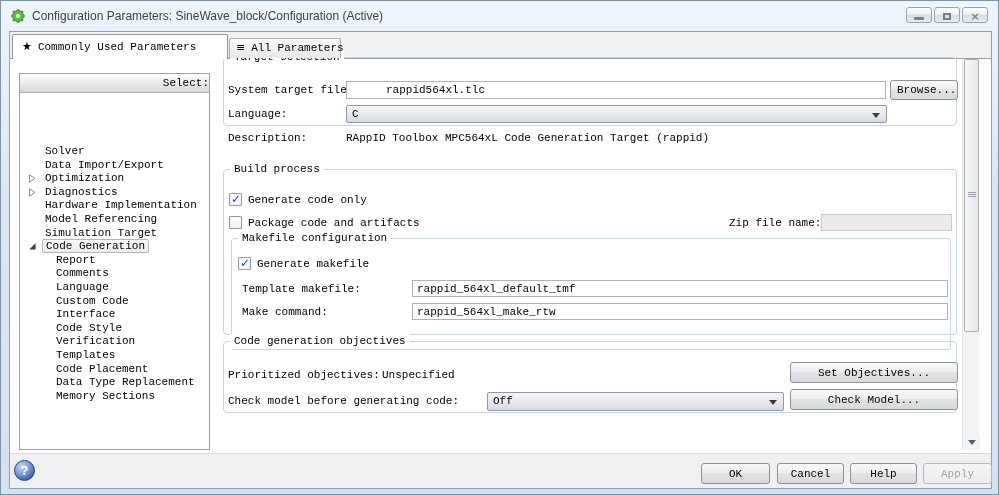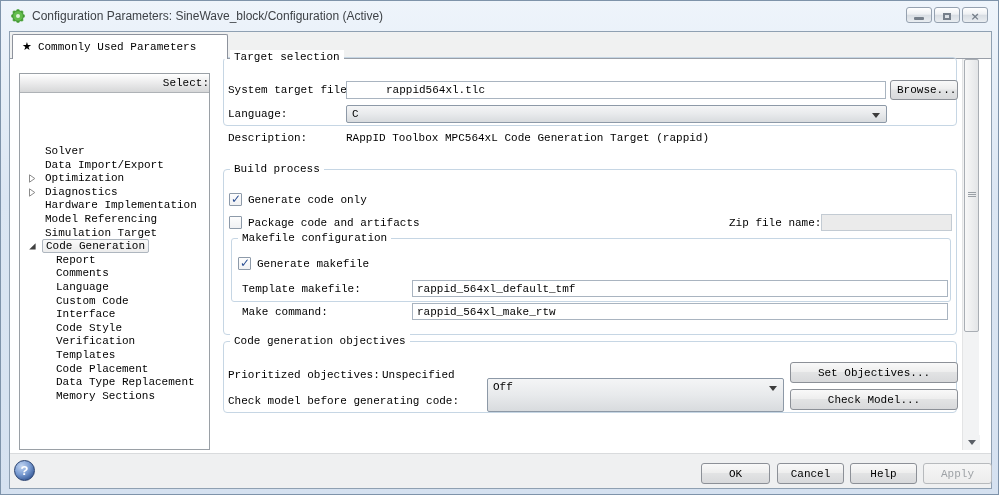--- a/index.html
+++ b/index.html
@@ -87,20 +87,23 @@
     <button class="winbtn wb-min"><span class="g-min"></span></button>
     <button class="winbtn wb-max"><span class="g-res"></span></button>
     <button class="winbtn wb-close"><span class="g-close">×</span></button>
   </div>
 
   <div class="client"></div>
   <div class="tabstrip"></div>
 
   <div class="tab tab-active">
     <span class="tab-ico">★</span><span>Commonly Used Parameters</span>
+  </div>
+  <div class="tab tab-idle">
+    <span class="tab-ico">≡</span><span>All Parameters</span>
   </div>
 
   <div class="tree">
     <div class="tree-head">Select:</div>
     <div class="tree-body">
       <div class="ti l1"><span>Solver</span></div>
       <div class="ti l1"><span>Data Import/Export</span></div>
       <div class="ti l1">
         <svg class="tarrow" width="8" height="9" viewBox="0 0 8 9">
             <path d="M1.5 0.8 L6.8 4.5 L1.5 8.2 Z" fill="#ffffff" stroke="#8a8a8a" stroke-width="1"></path>
@@ -149,38 +152,38 @@
 
   <div class="group" style="left:222px;top:168px;width:734px;height:166px;">
     <span class="legend">Build process</span>
     <span class="cb checked" style="left:5px;top:23px;"></span>
     <span class="lbl" style="left:24px;top:24px;">Generate code only</span>
     <span class="cb" style="left:5px;top:46px;"></span>
     <span class="lbl" style="left:24px;top:47px;">Package code and artifacts</span>
     <span class="lbl" style="left:505px;top:47px;">Zip file name:</span>
     <input class="txt" style="left: 597px; top: 44px; width: 131px; height: 17px;" disabled="">
 
-    <div class="group" style="left:7px;top:68px;width:720px;height:64px;border-radius:3px;">
+    <div class="group" style="left:7px;top:68px;width:720px;height:112px;border-radius:3px;">
       <span class="legend">Makefile configuration</span>
       <span class="cb checked" style="left:6px;top:18px;"></span>
       <span class="lbl" style="left:25px;top:19px;">Generate makefile</span>
       <span class="lbl" style="left:10px;top:44px;">Template makefile:</span>
       <input class="txt" style="left: 180px; top: 41px; width: 536px; height: 17px;" value="rappid_564xl_default_tmf">
       <span class="lbl" style="left:10px;top:67px;">Make command:</span>
       <input class="txt" style="left: 180px; top: 64px; width: 536px; height: 17px;" value="rappid_564xl_make_rtw">
     </div>
   </div>
 
   <div class="group" style="left:222px;top:340px;width:734px;height:72px;">
     <span class="legend">Code generation objectives</span>
     <span class="lbl" style="left:4px;top:27px;">Prioritized objectives:</span>
     <span class="lbl" style="left:158px;top:27px;">Unspecified</span>
     <button class="btn" style="position:absolute;left:566px;top:20px;width:168px;height:21px;">Set Objectives...</button>
     <span class="lbl" style="left:4px;top:53px;">Check model before generating code:</span>
-    <div class="combo" style="left:263px;top:36px;width:297px;height:34px;">
+    <div class="combo" style="left:263px;top:50px;width:297px;height:19px;">
       <span class="combo-val">Off</span>
       <span class="combo-arrow"></span>
     </div>
     <button class="btn" style="position:absolute;left:566px;top:47px;width:168px;height:21px;">Check Model...</button>
   </div>
 
   <div class="sbar">
     <div class="sthumb">
         <span class="sgrip"></span>
       </div>

